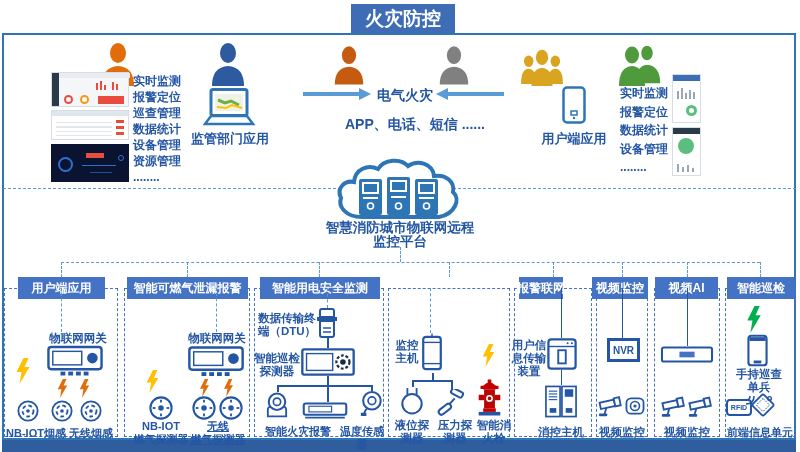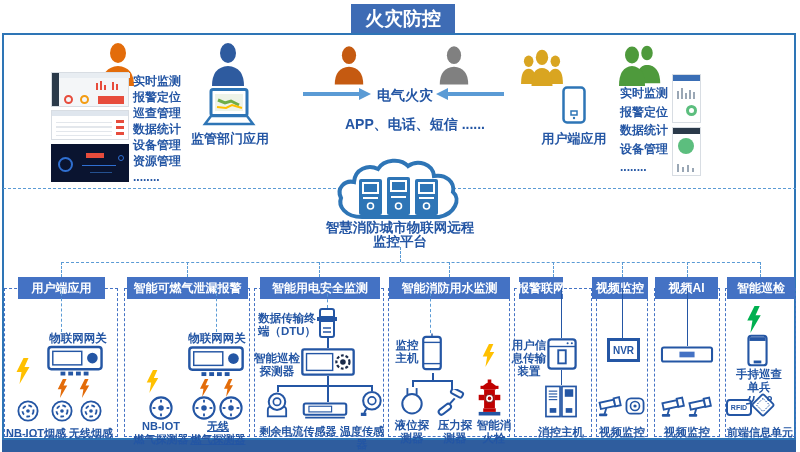--- a/index.html
+++ b/index.html
@@ -210,21 +210,20 @@
   <div class="col-box" style="left:254px;width:130px;"></div>
   <div class="col-box" style="left:388px;width:122px;"></div>
   <div class="col-box" style="left:514px;width:78px;"></div>
   <div class="col-box" style="left:596px;width:52px;"></div>
   <div class="col-box" style="left:654px;width:66px;"></div>
   <div class="col-box" style="left:725px;width:71px;"></div>
 
   <div class="col-header" style="left:18px;width:87px;">用户端应用</div>
   <div class="col-header" style="left:260px;width:120px;">智能用电安全监测</div>
   <div class="col-header" style="left:127px;width:121px;">智能可燃气泄漏报警</div>
-  <div class="col-header" style="left:389px;width:121px;">智能消防用水监测</div>
   <div class="col-header" style="left:519px;width:44px;">报警联网</div>
   <div class="col-header" style="left:592px;width:56px;">视频监控</div>
   <div class="col-header" style="left:655px;width:63px;">视频AI</div>
   <div class="col-header" style="left:727px;width:68px;">智能巡检</div>
 
   <div class="abs vdash" style="left:61px;top:288px;height:44px;"></div>
   <div class="dev-label" style="left:40px;top:332px;width:76px;font-size:11.5px;">物联网网关</div>
   <svg class="abs" style="left:47px;top:345px" width="56" height="32" viewBox="0 0 58 32">
     <rect x="1.5" y="1.5" width="55" height="23" rx="3" fill="#fff" stroke="#2456A4" stroke-width="2.5"></rect>
     <rect x="6" y="6" width="30" height="14" fill="#fff" stroke="#2456A4" stroke-width="1.5"></rect>
@@ -348,21 +347,21 @@
     <rect x="1.5" y="1.5" width="45" height="12" rx="2" fill="#fff" stroke="#2456A4" stroke-width="2.2"></rect>
     <rect x="7" y="4.5" width="24" height="6" fill="none" stroke="#2456A4" stroke-width="1.2"></rect>
     <line x1="3" y1="16.5" x2="45" y2="16.5" stroke="#2456A4" stroke-width="2"></line>
     </svg>
   <svg class="abs" style="left:359px;top:390px" width="24" height="27" viewBox="0 0 26 28">
     <circle cx="14" cy="11" r="9.5" fill="#fff" stroke="#2456A4" stroke-width="2.2"></circle>
       <circle cx="14" cy="11" r="4.2" fill="none" stroke="#2456A4" stroke-width="1.8"></circle>
     <path d="M9 19 Q5 23 6 27" stroke="#2456A4" stroke-width="2" fill="none"></path>
       <rect x="2" y="24" width="6" height="3.5" fill="#2456A4"></rect>
     </svg>
-  <div class="dev-label" style="left:256px;top:425px;width:84px;">剩余电流传感器</div>
+  <div class="dev-label" style="left:256px;top:425px;width:84px;">智能火灾报警</div>
   <div class="dev-label" style="left:338px;top:425px;width:48px;">温度传感器</div>
 
   <div class="abs vdash" style="left:430px;top:288px;height:45px;"></div>
   <svg class="abs" style="left:420px;top:333px" width="24" height="40" viewBox="0 0 26 42">
     <rect x="3.5" y="3.5" width="19" height="35" rx="3" fill="#fff" stroke="#2456A4" stroke-width="2.4"></rect>
     <line x1="3.5" y1="9.5" x2="22.5" y2="9.5" stroke="#2456A4" stroke-width="1.5"></line>
     <line x1="3.5" y1="32.5" x2="22.5" y2="32.5" stroke="#2456A4" stroke-width="1.5"></line>
     <line x1="13" y1="0" x2="13" y2="3.5" stroke="#2456A4" stroke-width="1.5"></line>
     </svg>
   <div class="dev-label" style="left:394px;top:339px;width:26px;font-size:11.5px;">监控

